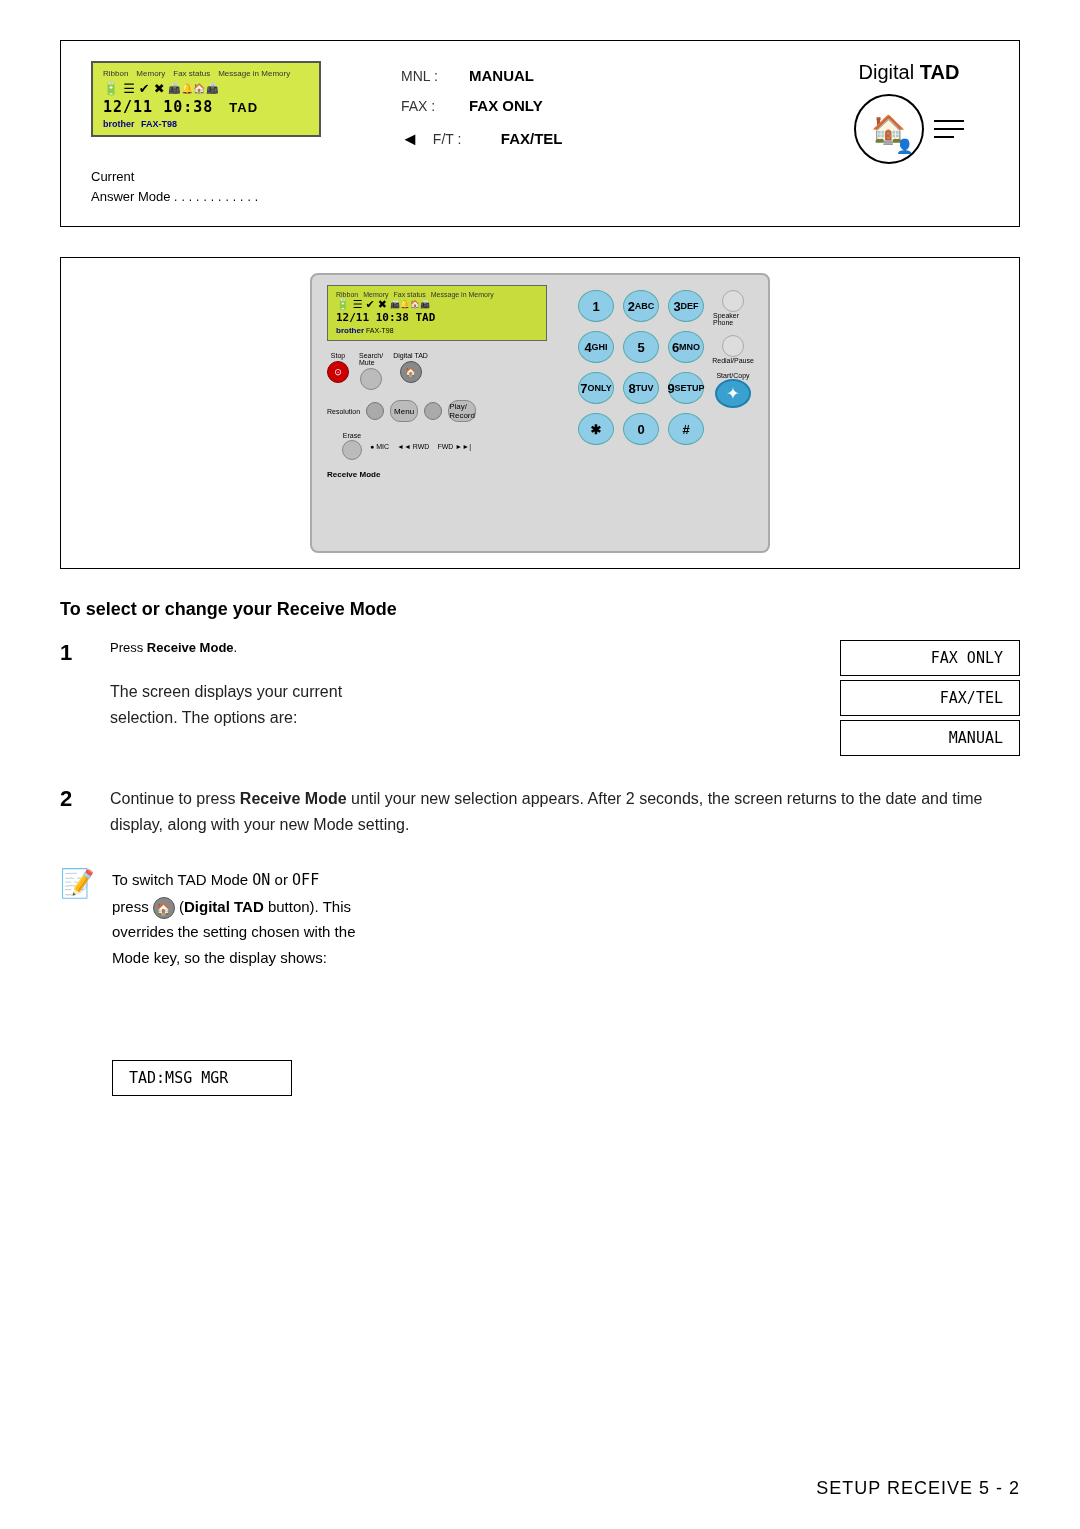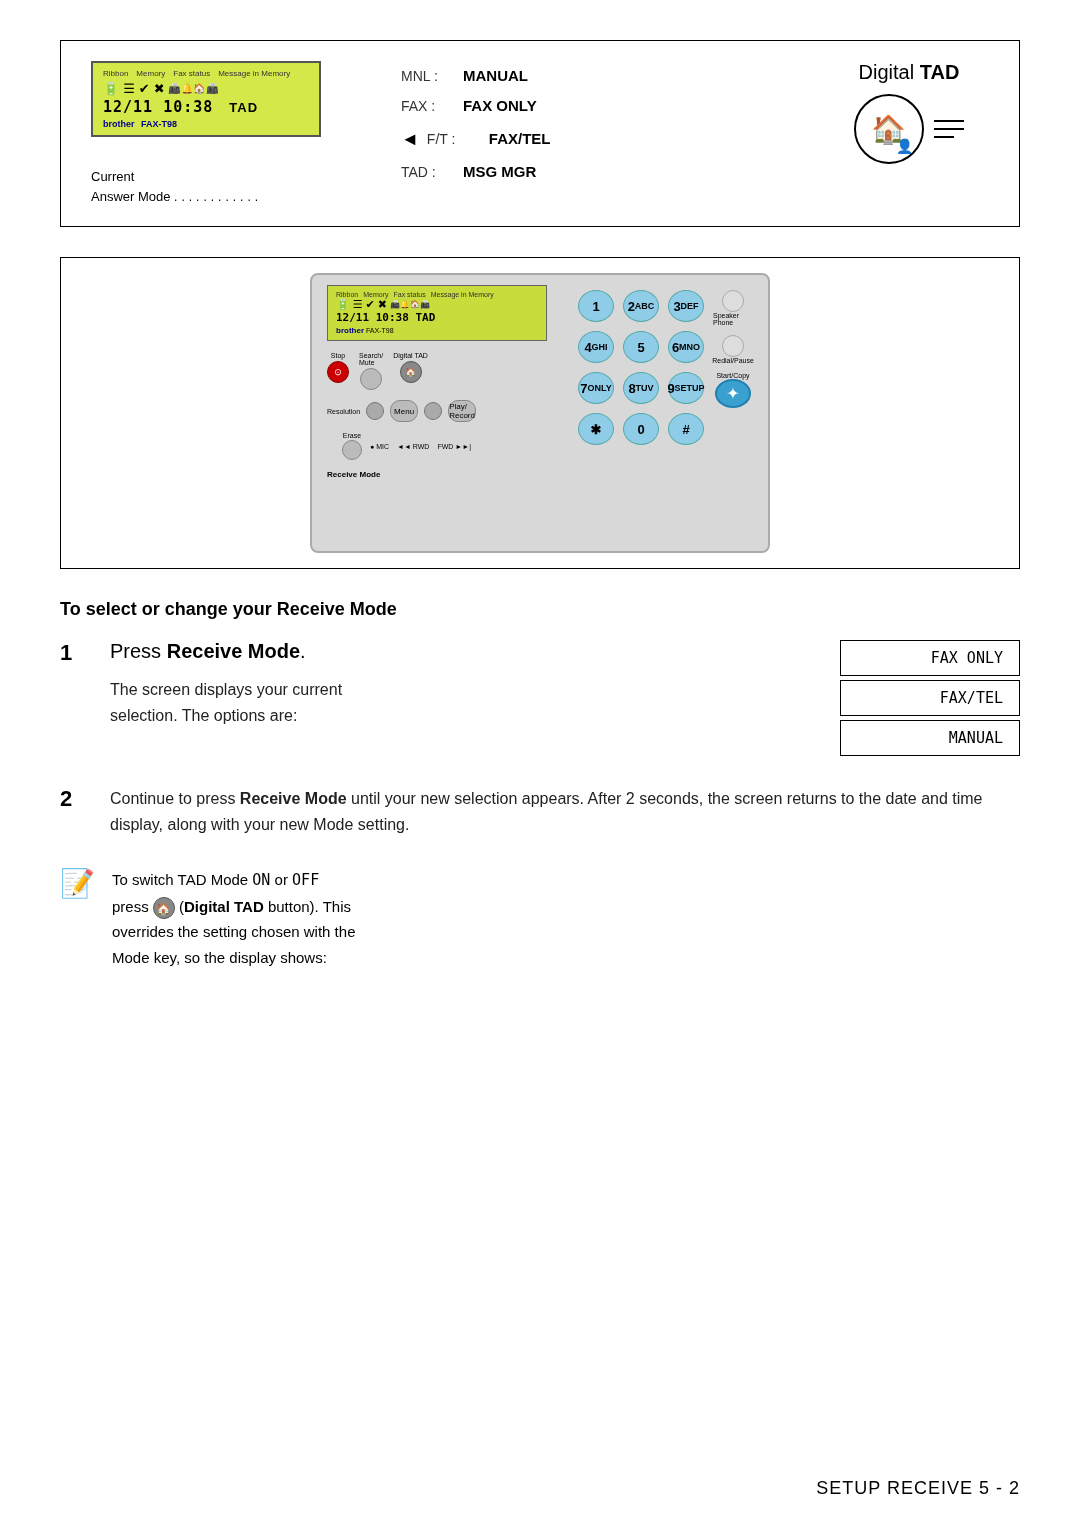--- a/index.html
+++ b/index.html
@@ -96,21 +96,21 @@
       padding-left: 30px;
       display: flex;
       flex-direction: column;
       justify-content: center;
       font-size: 15px;
       line-height: 2;
     }
     .mode-list .mode-item {
       display: flex;
       align-items: center;
-      gap: 2px;
+      gap: 8px;
     }
     .mode-label {
       font-size: 14px;
       color: #333;
       min-width: 60px;
     }
     .mode-value {
       font-weight: bold;
       font-size: 15px;
     }
@@ -271,22 +271,22 @@
       font-size: 22px;
       font-weight: bold;
       min-width: 30px;
     }
 
     .step-content {
       flex: 1;
     }
 
     .step-title {
-      font-size: 20px;
-      margin-bottom: 14px;
+      font-size: 13px;
+      margin-bottom: 24px;
     }
     .step-title strong {
       font-weight: bold;
     }
 
     .step-desc {
       font-size: 16px;
       line-height: 1.6;
       color: #222;
     }
@@ -415,24 +415,20 @@
       <span class="mode-value">MANUAL</span>
     </div>
     <div class="mode-item">
       <span class="mode-label">FAX :</span>
       <span class="mode-value">FAX ONLY</span>
     </div>
     <div class="mode-item">
       <span style="font-size:18px; margin-right:6px;">◄</span>
       <span class="mode-label">F/T :</span>
       <span class="mode-value">FAX/TEL</span>
-    </div>
-    <div class="mode-item">
-      <span class="mode-label">TAD :</span>
-      <span class="mode-value">MSG MGR</span>
     </div>
   </div>
 
   <div class="digital-tad-section">
     <div class="digital-tad-title">
       <span>Digital </span><strong>TAD</strong>
     </div>
     <div class="tad-icon-row">
       <div class="tad-icon-circle">
         🏠<span style="font-size:14px; position:absolute; bottom:8px; right:8px;">👤</span>
@@ -573,16 +569,19 @@
     <div class="note-left">
       <div class="note-text">
         <span>To switch TAD Mode </span><span class="mono">ON</span><span> or </span><span class="mono">OFF</span><br>
         <span>press</span>
         <span style="display:inline-block;width:22px;height:22px;border-radius:50%;background:#888;border:1px solid #555;text-align:center;line-height:22px;font-size:12px;vertical-align:middle;">🏠</span>
         <span> (<strong>Digital TAD</strong> button). This</span><br>
         <span>overrides the setting chosen with the</span><br>
         <span>Mode key, so the display shows:</span>
       </div>
     </div>
+    <div class="note-right">
+      <div class="tad-msg-box">TAD:MSG MGR</div>
+    </div>
   </div>
 </div>
 
 <div class="footer">SETUP RECEIVE  5 - 2</div>
 
 </body></html>

